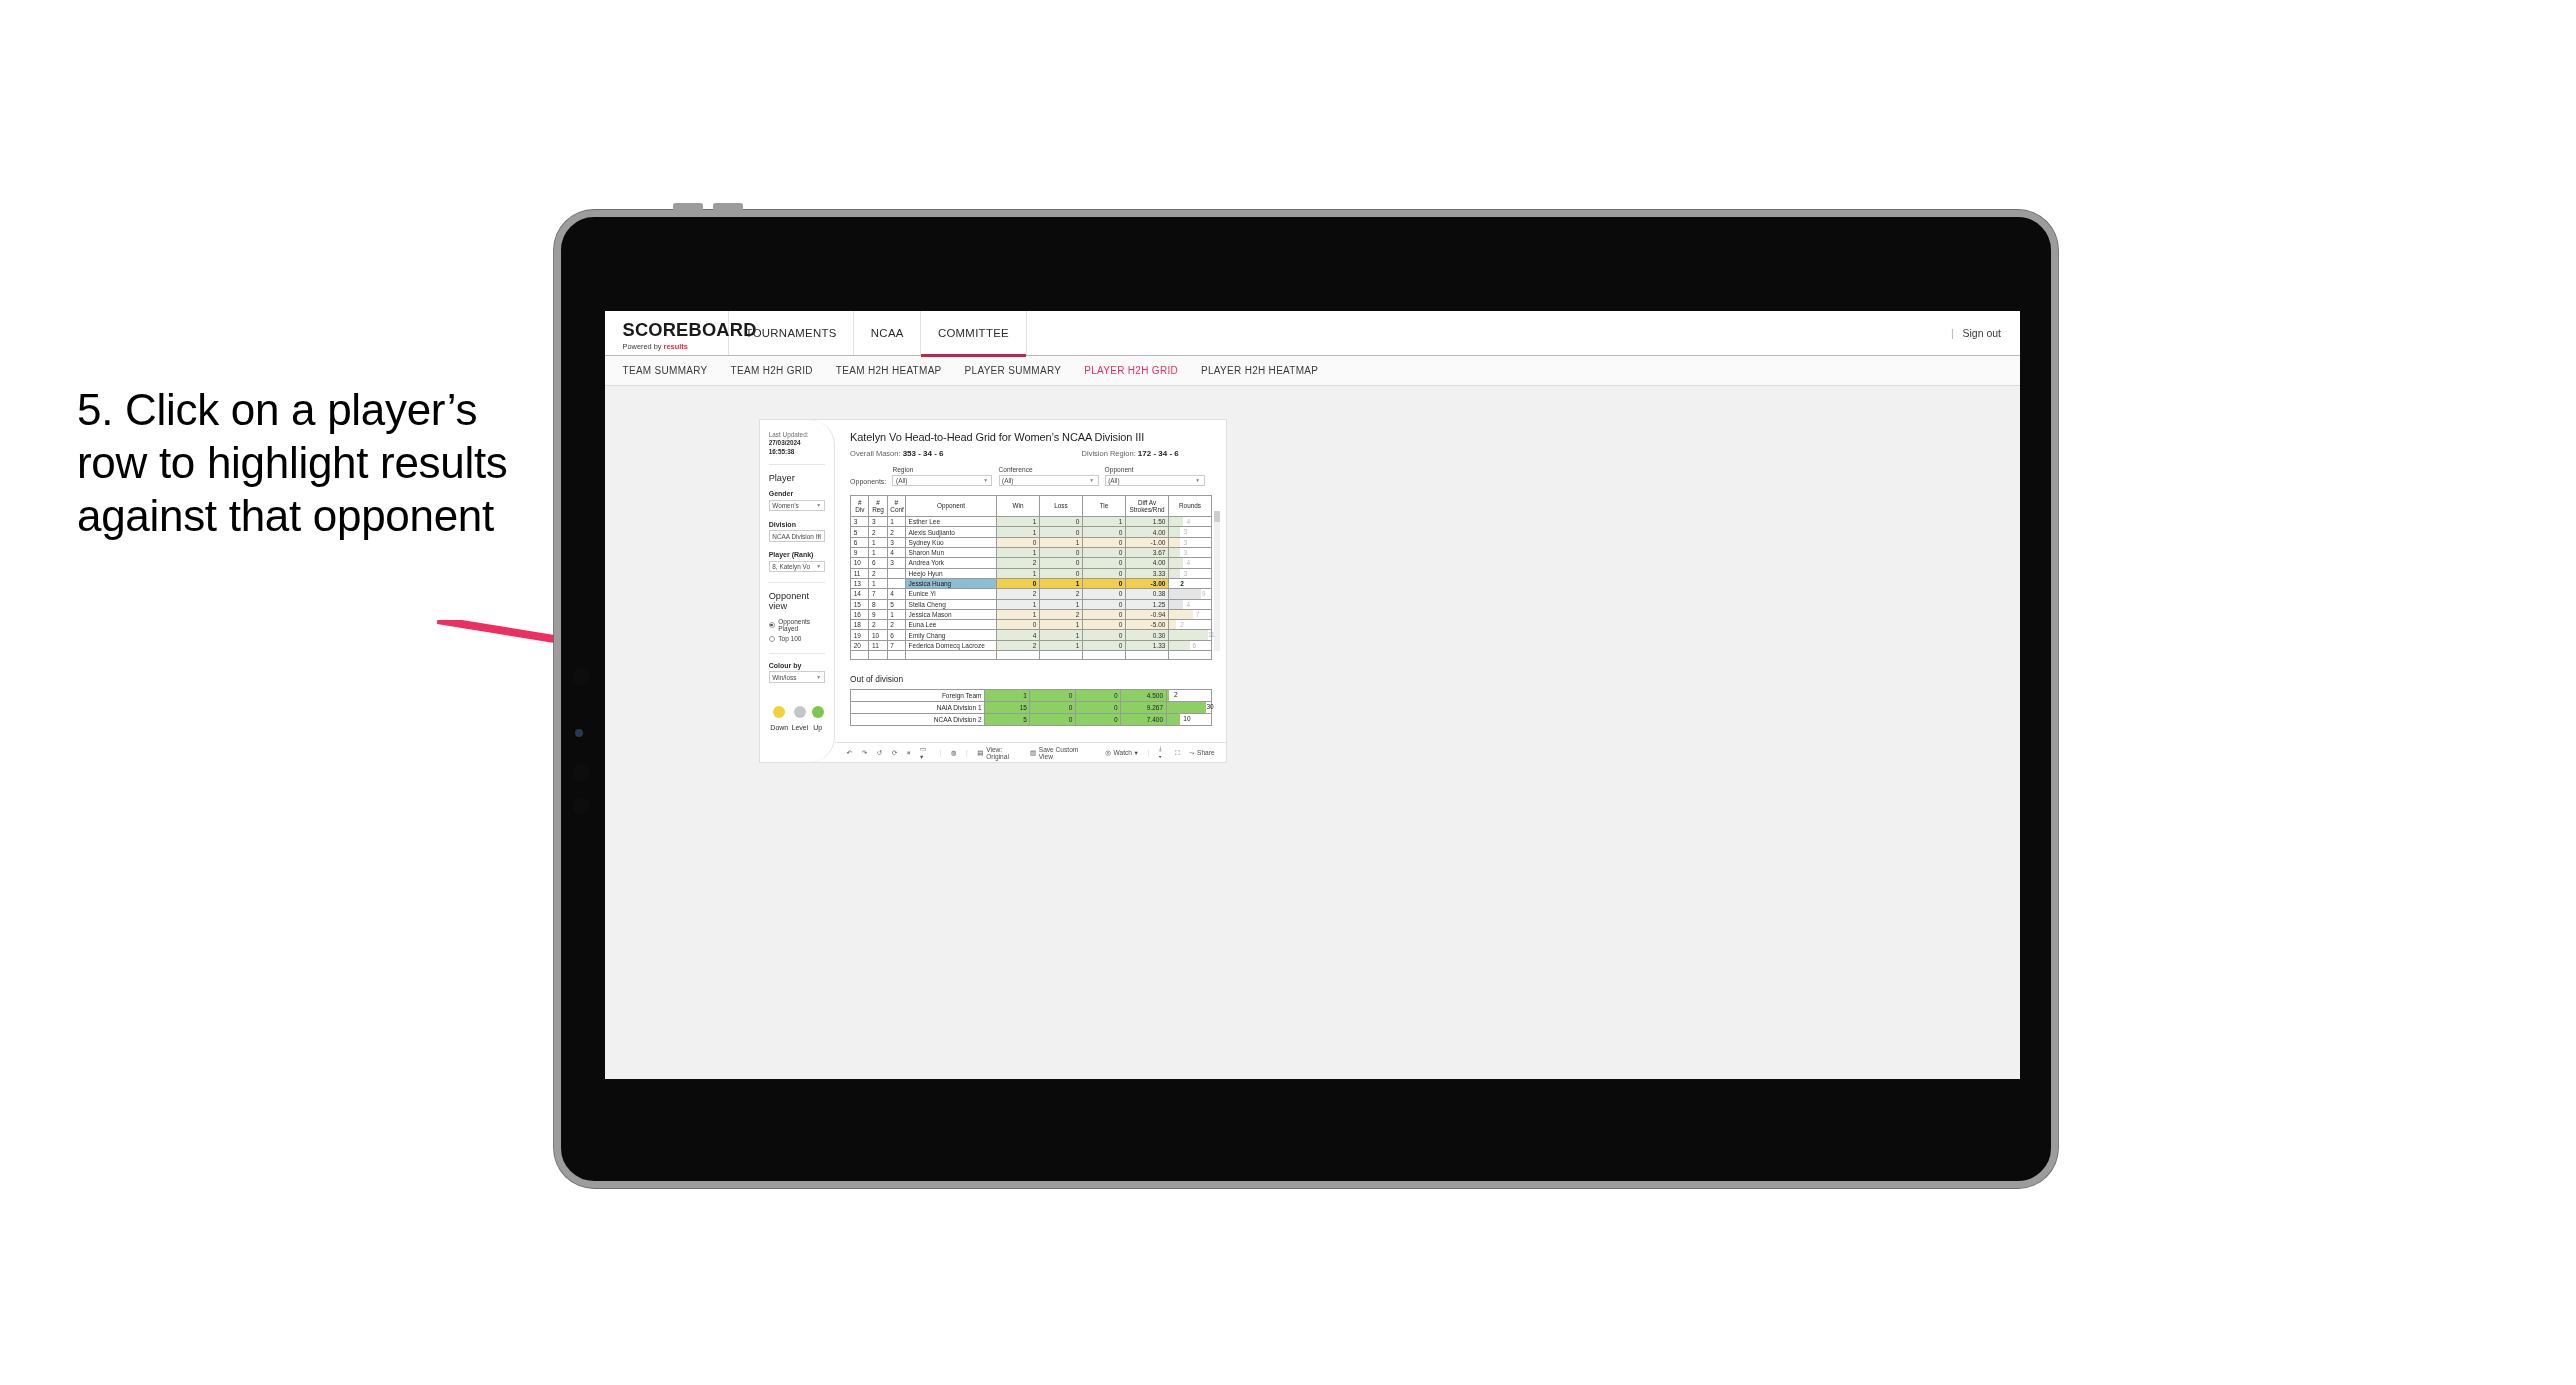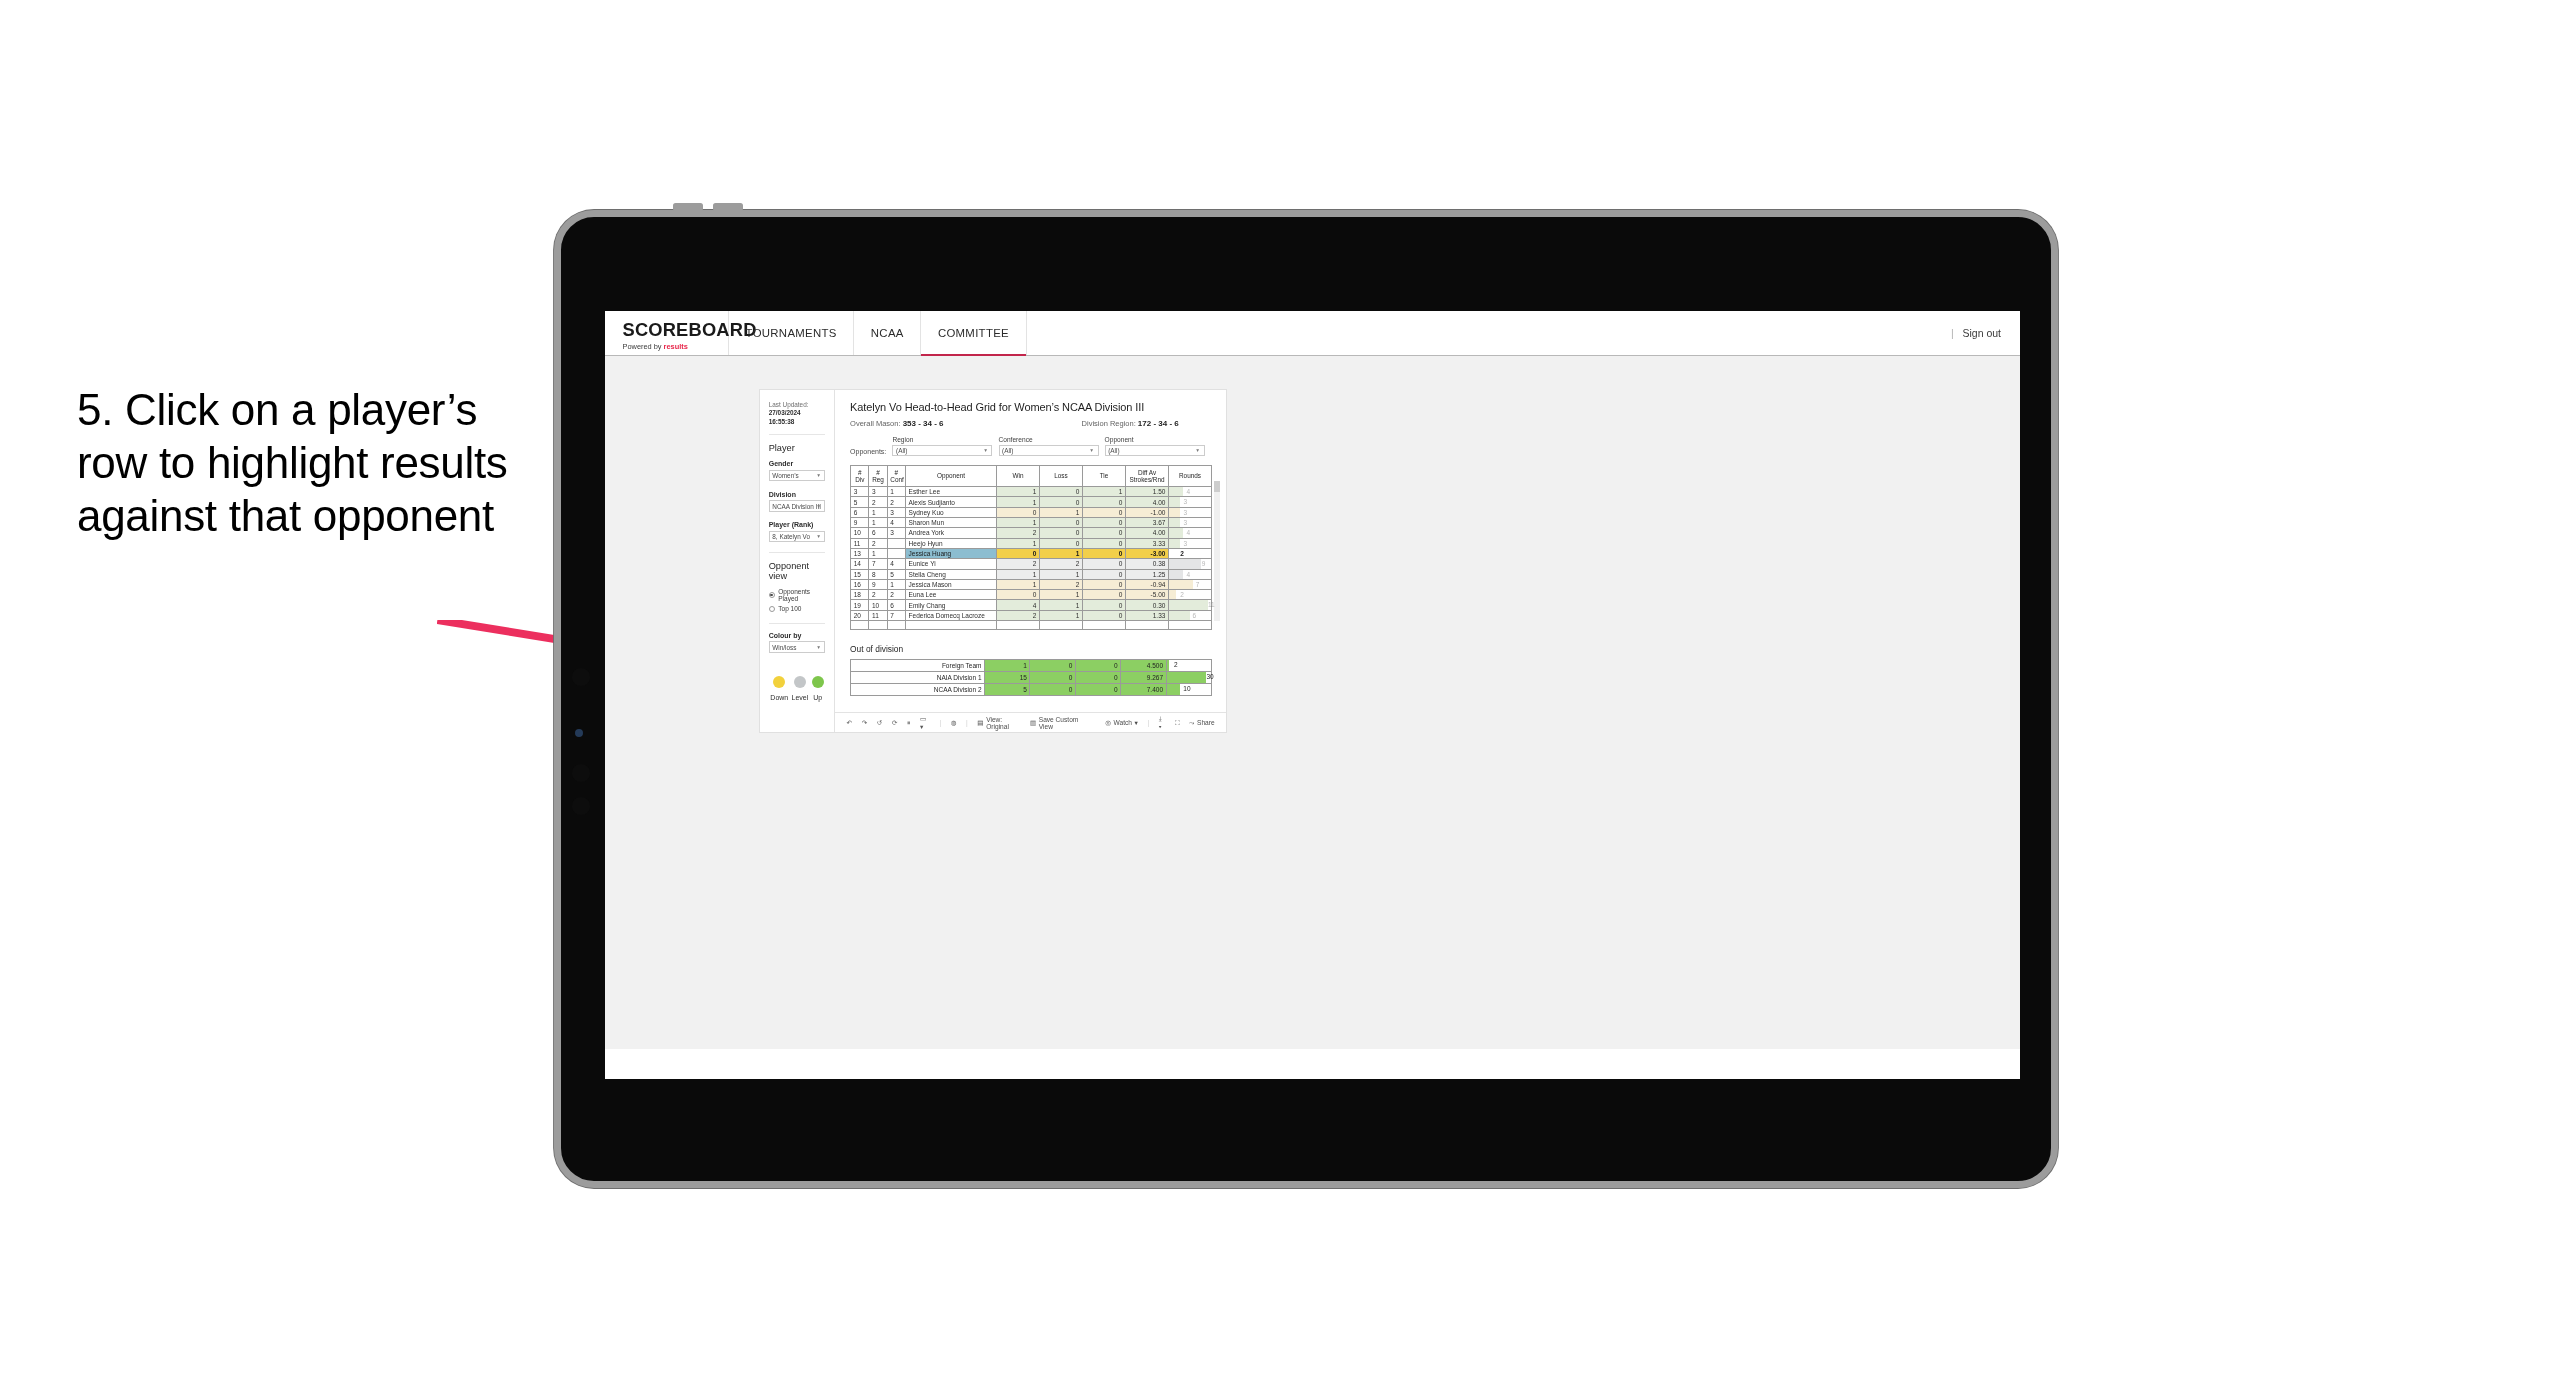--- a/index.html
+++ b/index.html
@@ -94,21 +94,21 @@
 
   #viz {
     position:absolute; left: 154px; top: 33px;
     width: 468px; height: 344px;
     background:#ffffff;
     border: 0.9px solid #e0e0e0;
     display:flex;
   }
 
   
-  #vside { width: 91px; border-right:0.9px solid #e2e2e2; padding: 10.5px 8.7px 0 8.7px; }
+  #vside { width: 91px; border-right:0.9px solid #e2e2e2; padding: 10.5px 8.7px 0 8.7px; border-radius: 25px; }
   .lastupd { font-size:6.4px; color:#6f6f6f; line-height:1.35; }
   .lastupd b { color:#2d2d2d; font-weight:700;}
   .hr { border-top:0.9px solid #e6e6e6; margin: 7.9px 0 7.9px 0; }
   .sec-title { font-size:9.2px; color:#262626; font-weight:400; margin-bottom: 7px; }
   .fld-label { font-size:7px; color:#2d2d2d; font-weight:700; margin-bottom:2.6px; }
   .fld-group { margin-bottom: 9.6px; }
   .sel {
     height: 11.4px; border:0.9px solid #ccc; background:#fff;
     font-size:6.4px; color:#4a4a4a;
     display:flex; align-items:center; padding: 0 2.6px;
@@ -215,20 +215,28 @@
       </div>
       <div class="navitem">TOURNAMENTS</div>
       <div class="navitem">NCAA</div>
       <div class="navitem active">COMMITTEE</div>
       <div class="nav-right">
         <span class="nav-sep">|</span>
         <span>Sign out</span>
       </div>
     </div>
 
+    <div id="subnav">
+      <div class="subitem">TEAM SUMMARY</div>
+      <div class="subitem">TEAM H2H GRID</div>
+      <div class="subitem">TEAM H2H HEATMAP</div>
+      <div class="subitem">PLAYER SUMMARY</div>
+      <div class="subitem active">PLAYER H2H GRID</div>
+      <div class="subitem">PLAYER H2H HEATMAP</div>
+    </div>
 
     <div id="workspace">
       <div id="viz">
 
         <div id="vside">
           <div class="lastupd"><span>Last Updated: </span><b>27/03/2024 16:55:38</b></div>
           <div class="hr"></div>
 
           <div class="sec-title">Player</div>
 

